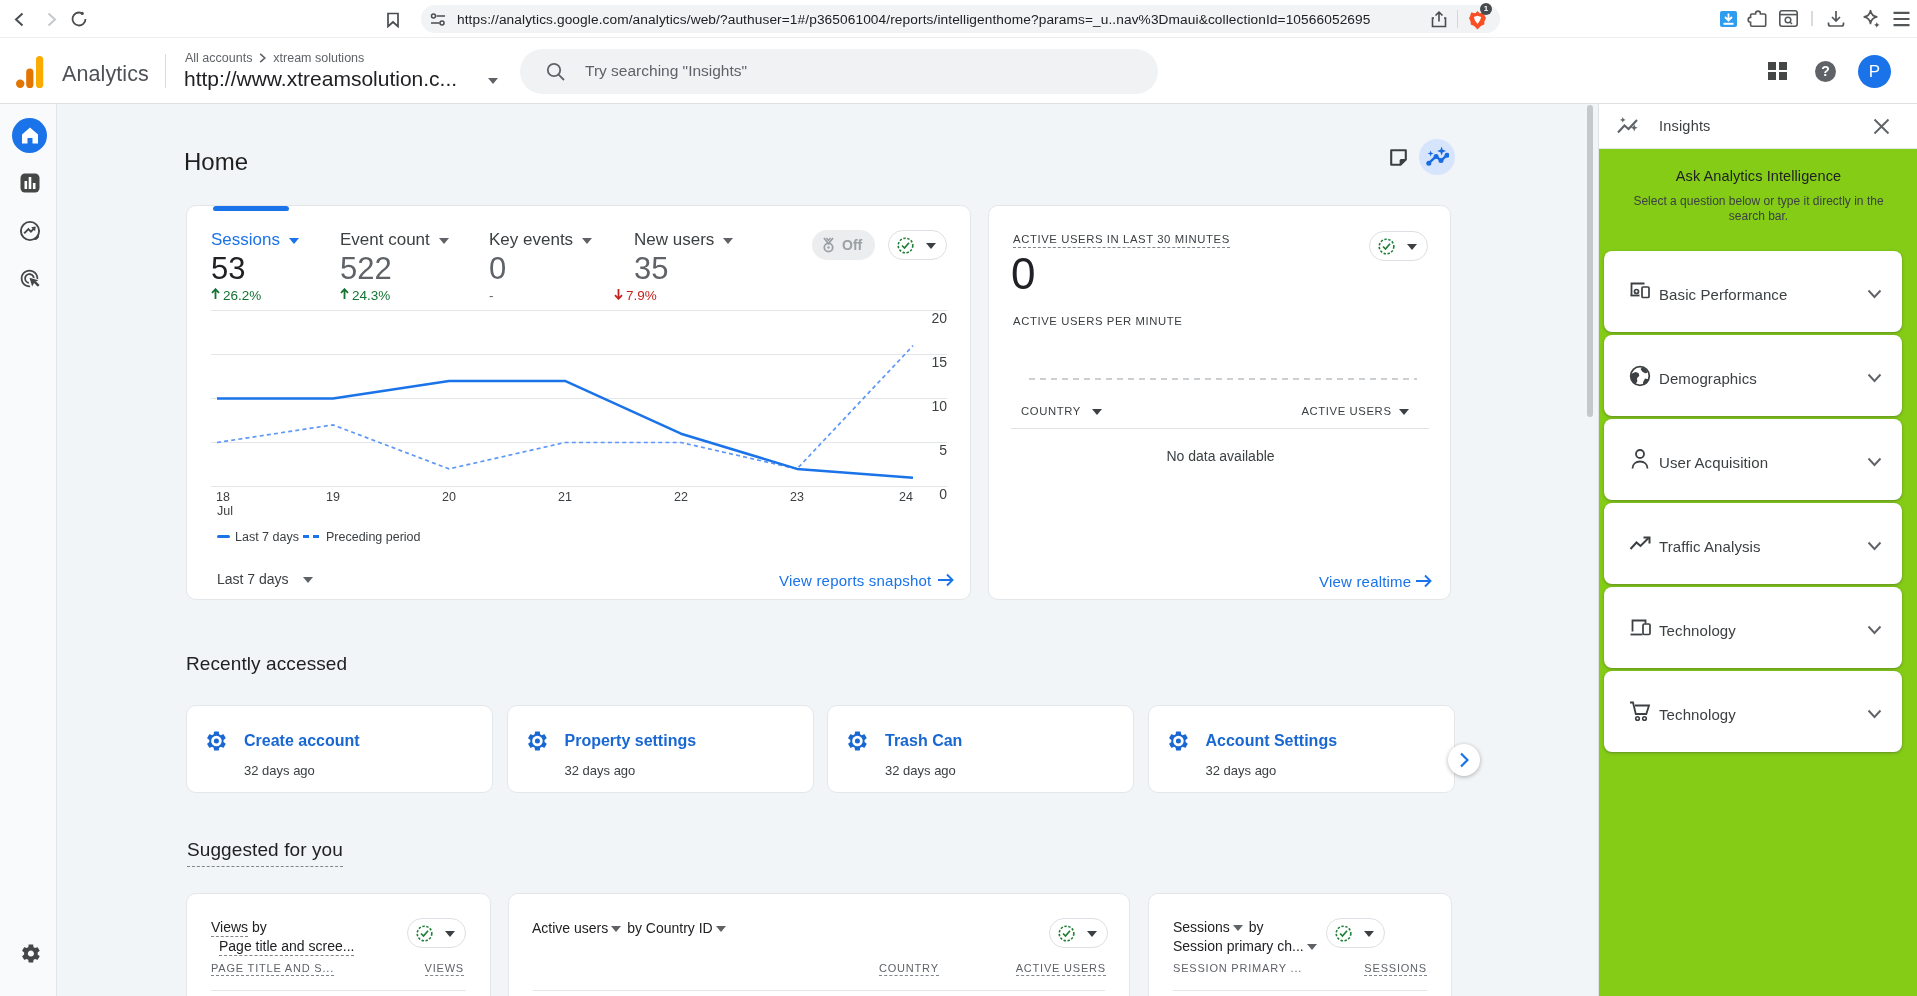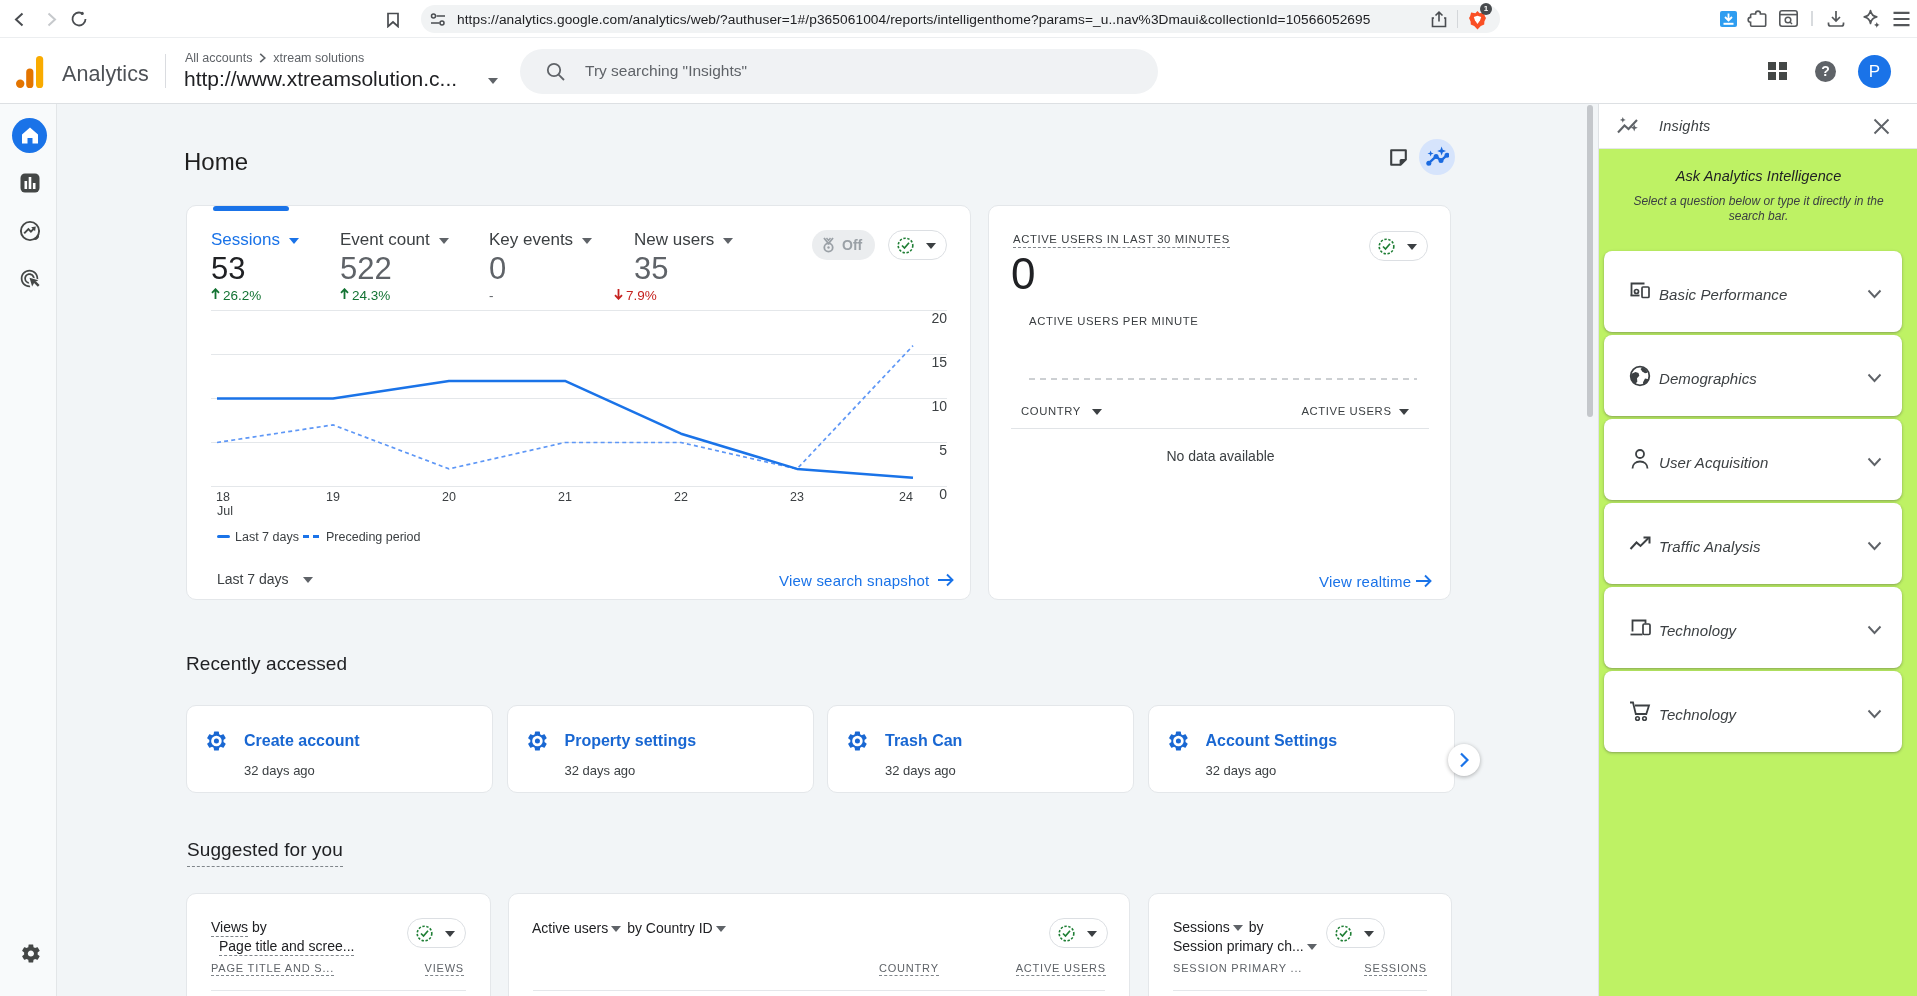--- a/index.html
+++ b/index.html
@@ -15,21 +15,21 @@
 
   
   #gahdr { position:absolute; left:0; top:38px; width:1917px; height:66px; background:#fff; border-bottom:1px solid #dde0e3; }
   #crumb { position:absolute; left:185px; top:13px; font-size:12.5px; color:#5f6368; }
   #ptitle { position:absolute; left:184px; top:29px; font-size:21px; color:#202124; }
   #searchpill { position:absolute; left:520px; top:11px; width:638px; height:45px; border-radius:22.5px; background:#f0f2f4; }
 
   
   #sidebar { position:absolute; left:0; top:104px; width:57px; height:892px; background:#f8fafb; border-right:1px solid #e3e6e8; }
   #content { position:absolute; left:57px; top:104px; width:1541px; height:892px; background:#f2f5f7; overflow:hidden; }
-  #panel { position:absolute; left:1598px; top:104px; width:319px; height:892px; background:#bef264; border-left:1px solid #dfe2e5;font-style:italic; }
+  #panel { position:absolute; left:1598px; top:104px; width:319px; height:892px; background:#84cc16; border-left:1px solid #dfe2e5; }
 
   .card { position:absolute; background:#fff; border:1px solid #e4e7ea; border-radius:10px; }
   .pill-check { position:absolute; width:59px; height:30px; background:#fff; border:1px solid #dcdfe3; border-radius:15px; }
   .pill-check svg { position:absolute; }
   .metric-label { font-size:17px; color:#3c4043; white-space:nowrap; }
   .metric-value { font-size:31px; color:#5f6368; }
   .metric-delta { font-size:13.5px; }
   .caret { display:inline-block; width:0; height:0; border-left:5.5px solid transparent; border-right:5.5px solid transparent; border-top:6px solid #5f6368; vertical-align:middle; }
   .uplabel { font-size:11.3px; letter-spacing:0.6px; color:#3c4043; }
   .dashu { border-bottom:1px dashed #80868b; padding-bottom:2px; }
@@ -257,37 +257,37 @@
 
       <div class="abs" style="left:31px;top:330px;width:13px;height:3px;background:#1a73e8;border-radius:2px"></div>
       <div class="abs" style="left:49px;top:325px;font-size:12.5px;color:#3c4043">Last 7 days</div>
       <svg class="abs" style="left:117px;top:330px" width="16" height="3">
           <line x1="0" y1="1.5" x2="16" y2="1.5" stroke="#1a73e8" stroke-width="3" stroke-dasharray="6 4"></line>
         </svg>
       <div class="abs" style="left:140px;top:325px;font-size:12.5px;color:#3c4043">Preceding period</div>
 
       <div class="abs" style="left:31px;top:366px;font-size:14px;color:#3c4043">Last 7 days</div>
       <div class="caret abs" style="left:117px;top:372px;border-top-color:#5f6368"></div>
-      <div class="abs" style="left:593px;top:367px;font-size:15px;font-weight:500;color:#1a73e8;letter-spacing:0.2px">View search snapshot</div>
+      <div class="abs" style="left:593px;top:367px;font-size:15px;font-weight:500;color:#1a73e8;letter-spacing:0.2px">View reports snapshot</div>
       <svg class="abs" style="left:751px;top:368px" width="17" height="14" viewBox="0 0 17 14">
           <path d="M1 7 h14 M10 1.5 L15.5 7 L10 12.5" fill="none" stroke="#1a73e8" stroke-width="1.9"></path>
         </svg>
     </div>
 
     <div class="card" style="left:931px;top:101px;width:463px;height:395px">
       <div class="abs uplabel dashu" style="left:24px;top:27px">ACTIVE USERS IN LAST 30 MINUTES</div>
       <div class="pill-check" style="left:380px;top:25px">
         <svg style="left:8px;top:6px" width="17" height="17" viewBox="0 0 17 17">
             <circle cx="8.5" cy="8.5" r="7.3" fill="none" stroke="#1e7e34" stroke-width="1.6" stroke-dasharray="2.4 1.6"></circle>
             <path d="M5 8.5 L7.5 11 L12 5.8" fill="none" stroke="#1e7e34" stroke-width="1.7"></path>
           </svg>
         <div class="caret abs" style="left:37px;top:12px;border-top-color:#3c4043"></div>
       </div>
       <div class="abs" style="left:22px;top:43px;font-size:44px;color:#202124">0</div>
-      <div class="abs uplabel" style="left:40px;top:109px">ACTIVE USERS PER MINUTE</div>
+      <div class="abs uplabel" style="left:24px;top:109px">ACTIVE USERS PER MINUTE</div>
       <svg class="abs" style="left:40px;top:172px" width="388" height="2">
           <line x1="0" y1="1" x2="388" y2="1" stroke="#9aa0a6" stroke-width="1" stroke-dasharray="6 5"></line>
         </svg>
       <div class="abs uplabel" style="left:32px;top:199px">COUNTRY&nbsp;&nbsp;&nbsp;<span class="caret" style="border-top-color:#3c4043"></span></div>
       <div class="abs uplabel" style="right:41px;top:199px">ACTIVE USERS&nbsp;&nbsp;<span class="caret" style="border-top-color:#3c4043"></span></div>
       <div class="abs" style="left:22px;top:222px;width:418px;height:1px;background:#e1e4e7"></div>
       <div class="abs" style="left:0;top:242px;width:463px;text-align:center;font-size:14px;color:#3c4043">No data available</div>
       <div class="abs" style="left:330px;top:367px;font-size:15px;font-weight:500;color:#1a73e8;letter-spacing:0.2px">View realtime</div>
       <svg class="abs" style="left:426px;top:368px" width="17" height="14" viewBox="0 0 17 14">
           <path d="M1 7 h14 M10 1.5 L15.5 7 L10 12.5" fill="none" stroke="#1a73e8" stroke-width="1.9"></path>

